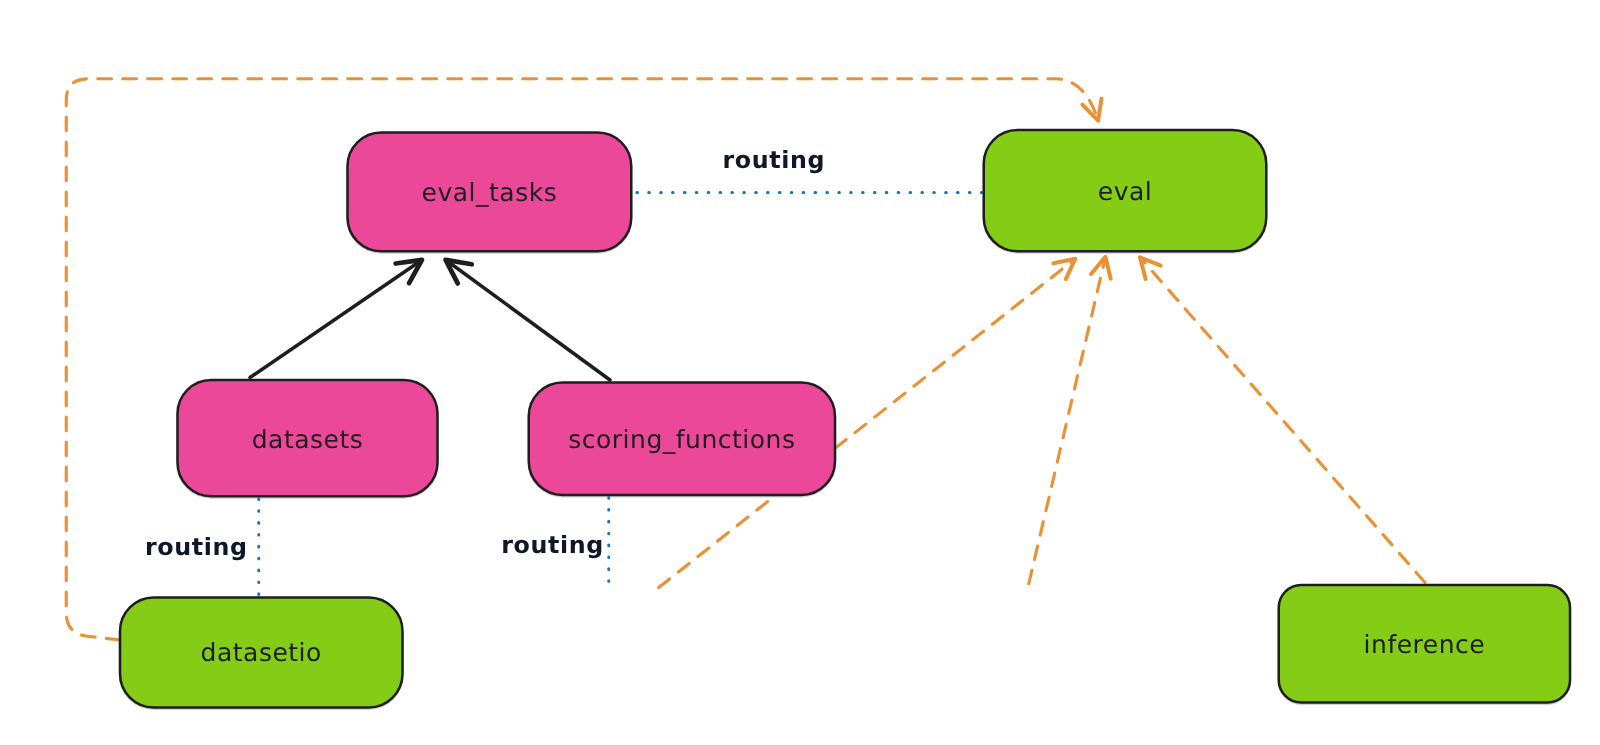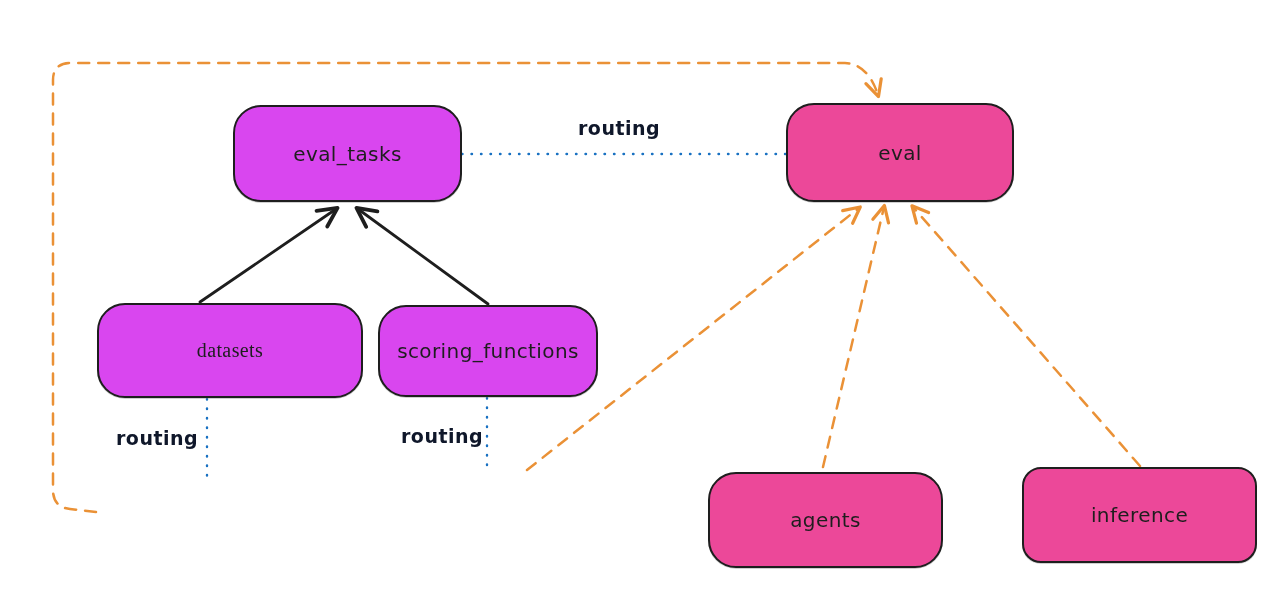--- a/index.html
+++ b/index.html
@@ -22,35 +22,35 @@
   .node {
     position: absolute;
     border: 2.6px solid #1e1e1e;
     border-radius: 28px;
     display: flex; align-items: center; justify-content: center;
     font-size: 20px;
     color: #1e1e1e;
     letter-spacing: 0.4px;
     box-shadow: 0 1px 0 rgba(120,120,120,0.35);
   }
-  .node.blue  { background: #d946ef; }
-  .node.green { background: #ec4899; }
+  .node.blue  { background: #ec4899; margin-left: 44px; }
+  .node.green { background: #84cc16; }
   .edge-label {
     position: absolute;
     color: #0f172a;
     font-size: 19px;
     font-weight: 600;
     letter-spacing: 0.5px;
     white-space: nowrap;
   }
   
   #n-eval_tasks        { left: 233px; top: 105px; width: 229px; height: 97px; }
   #n-eval              { left: 786px; top: 103px; width: 228px; height: 99px; }
-  #n-datasets          { left:  97px; top: 303px; width: 266px; height: 95px; font-family: Liberation Serif, serif; }
-  #n-scoring_functions { left: 378px; top: 305px; width: 220px; height: 92px; }
+  #n-datasets          { left:  97px; top: 303px; width: 210px; height: 95px; }
+  #n-scoring_functions { left: 378px; top: 305px; width: 247px; height: 92px; }
   #n-datasetio         { left:  95px; top: 477px; width: 228px; height: 90px; }
   #n-scoring           { left: 388px; top: 472px; width: 229px; height: 95px; }
   #n-agents            { left: 708px; top: 472px; width: 235px; height: 96px; }
   #n-inference         { left: 1022px; top: 467px; width: 235px; height: 96px; border-radius: 19px; }
   
   #lbl-routing-top  { left: 578px; top: 117px; }
   #lbl-routing-left { left: 116px; top: 427px; }
   #lbl-routing-mid  { left: 401px; top: 425px; }
 </style>
 </head>
@@ -90,25 +90,25 @@
   </div>
 
   <div class="node blue" id="n-datasets">
     <span>datasets</span>
   </div>
 
   <div class="node blue" id="n-scoring_functions">
     <span>scoring_functions</span>
   </div>
 
+  <div class="node green" id="n-datasetio">
+    <span>datasetio</span>
+  </div>
 
 
-  <div class="node green" id="n-agents">
-    <span>agents</span>
-  </div>
 
   <div class="node green" id="n-inference">
     <span>inference</span>
   </div>
 
   <div class="edge-label" id="lbl-routing-top">routing</div>
   <div class="edge-label" id="lbl-routing-left">routing</div>
   <div class="edge-label" id="lbl-routing-mid">routing</div>
 
 </div>

